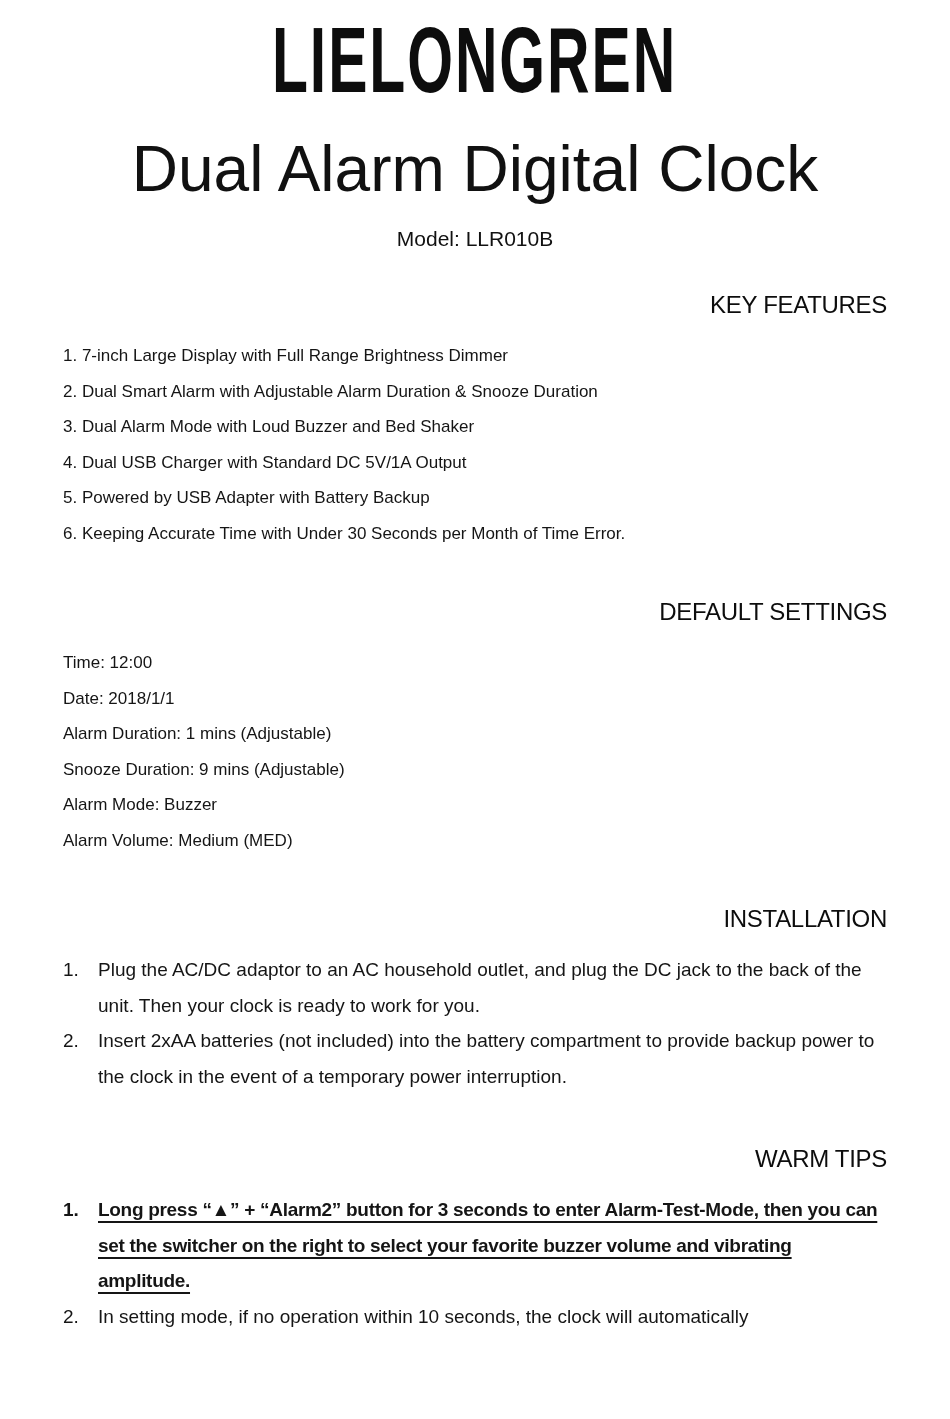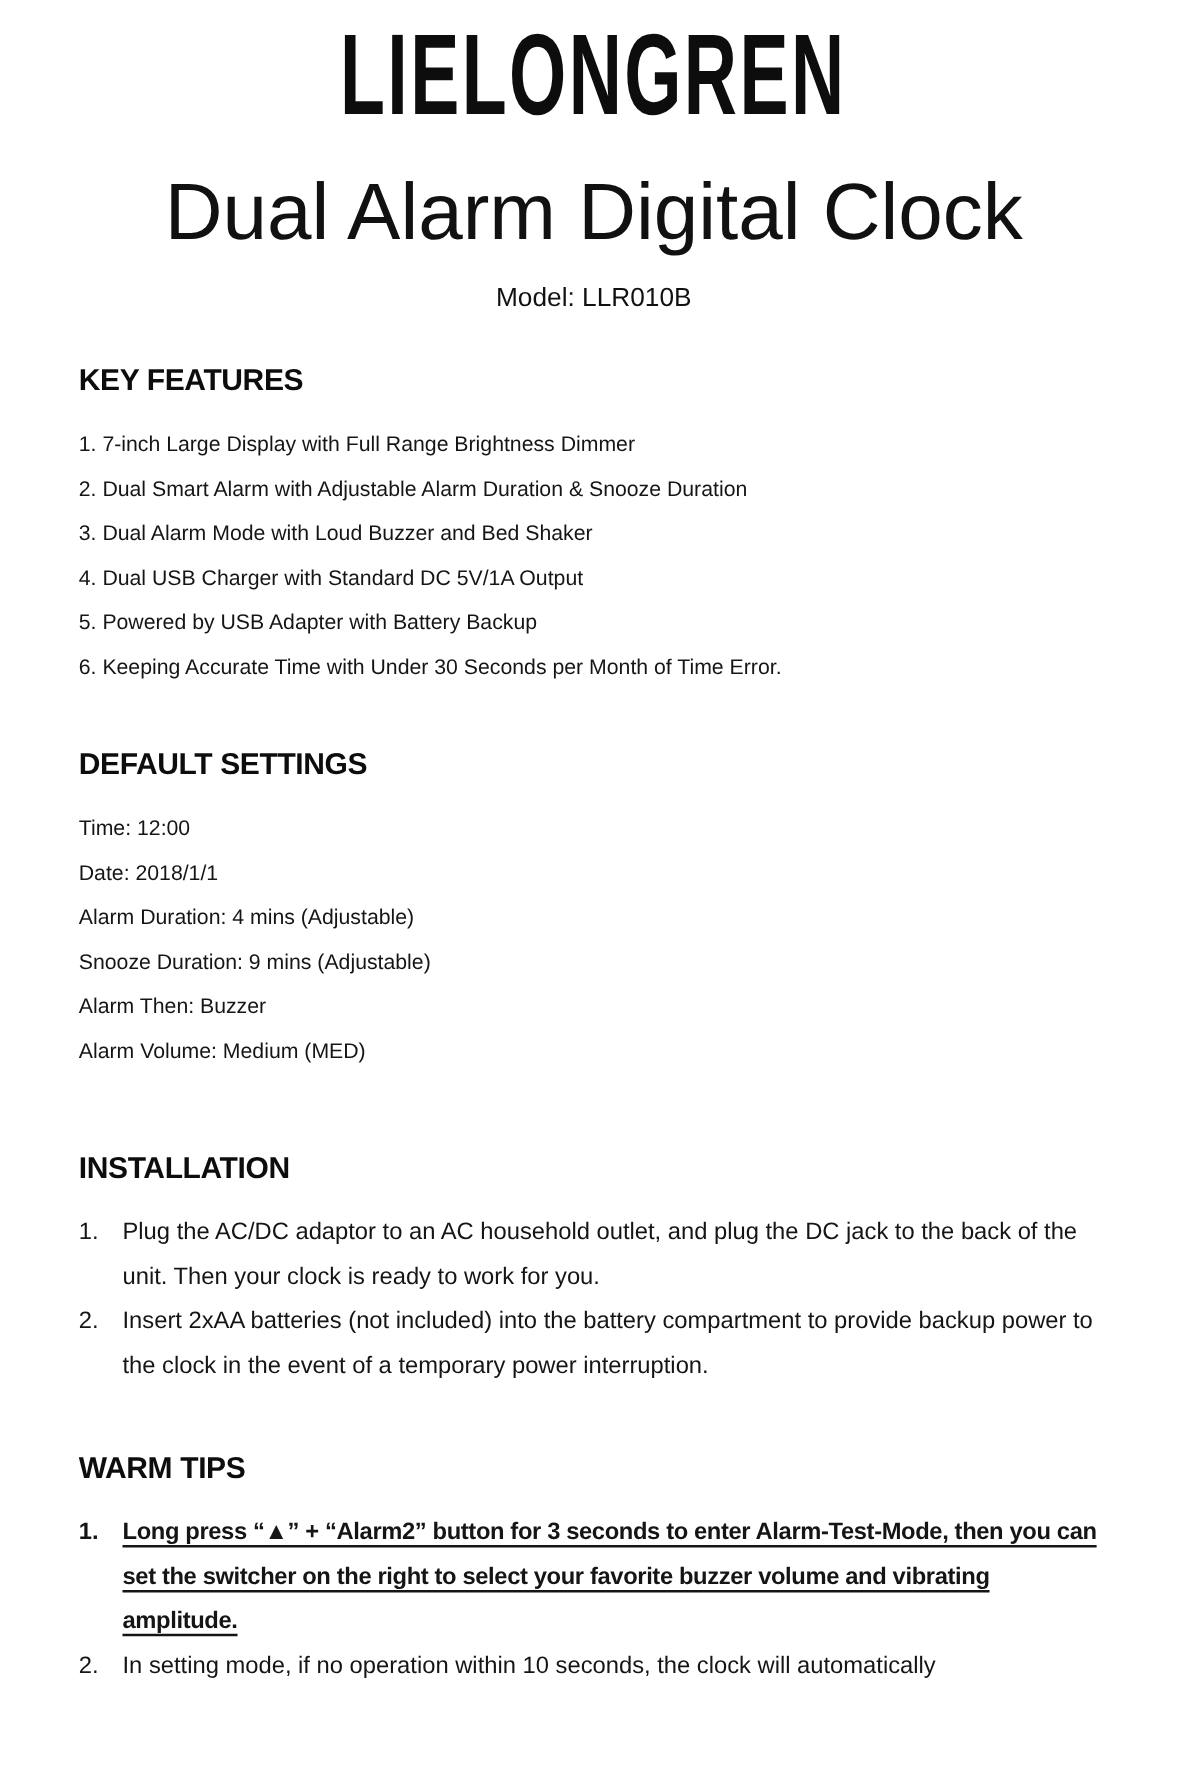--- a/index.html
+++ b/index.html
@@ -55,27 +55,28 @@
     font-size: 21px;
     line-height: 26px;
     text-align: center;
     color: #111;
   }
 
   
   .sec-heading {
     font-size: 24px;
     line-height: 34px;
-    font-weight: 700;
+    font-weight: 400;
     letter-spacing: -0.3px;
     color: #0d0d0d;
+    text-align: right;
   }
   .mt-kf  { margin-top: 36px; }
   .mt-ds  { margin-top: 44px; }
-  .mt-in  { margin-top: 60px; }
+  .mt-in  { margin-top: 44px; }
   .mt-wt  { margin-top: 48px; }
 
   
   .line-list {
     margin-top: 16px;
     font-size: 17px;
     line-height: 35.5px;
   }
   .line-list .line {
     white-space: nowrap;
@@ -138,23 +139,23 @@
     <div class="line">3. Dual Alarm Mode with Loud Buzzer and Bed Shaker</div>
     <div class="line">4. Dual USB Charger with Standard DC 5V/1A Output</div>
     <div class="line">5. Powered by USB Adapter with Battery Backup</div>
     <div class="line">6. Keeping Accurate Time with Under 30 Seconds per Month of Time Error.</div>
   </div>
 
   <div class="sec-heading mt-ds">DEFAULT SETTINGS</div>
   <div class="line-list">
     <div class="line">Time: 12:00</div>
     <div class="line">Date: 2018/1/1</div>
-    <div class="line">Alarm Duration: 4 mins (Adjustable)</div>
+    <div class="line">Alarm Duration: 1 mins (Adjustable)</div>
     <div class="line">Snooze Duration: 9 mins (Adjustable)</div>
-    <div class="line">Alarm Then: Buzzer</div>
+    <div class="line">Alarm Mode: Buzzer</div>
     <div class="line">Alarm Volume: Medium (MED)</div>
   </div>
 
   <div class="sec-heading mt-in">INSTALLATION</div>
   <div class="num-list">
     <div class="num-item">
       <span class="num">1.</span>
       <span class="num-text">Plug the AC/DC adaptor to an AC household outlet, and plug the DC jack to the back of the unit. Then your clock is ready to work for you.</span>
     </div>
     <div class="num-item">

